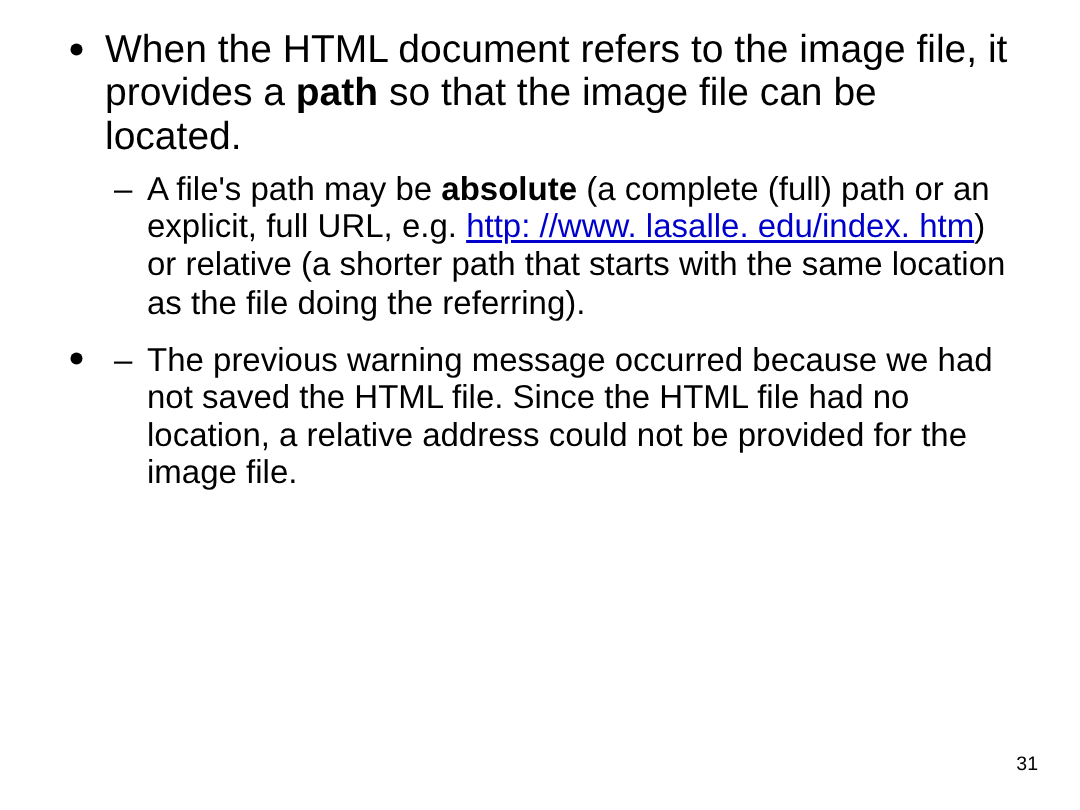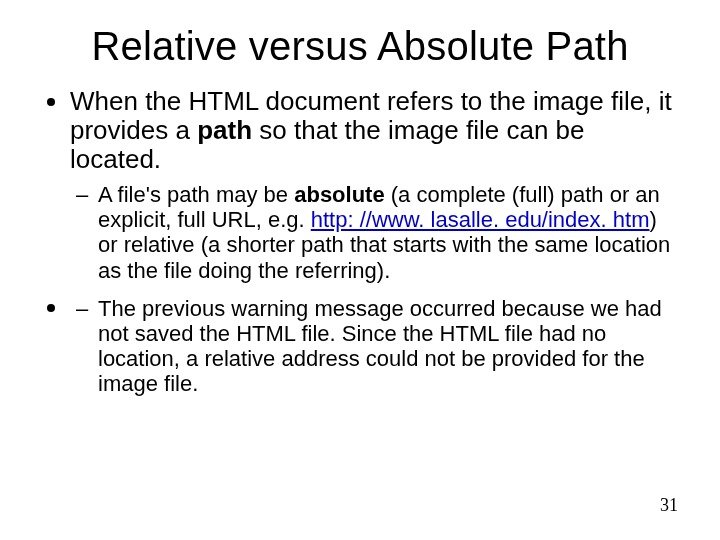--- a/index.html
+++ b/index.html
@@ -53,32 +53,30 @@
     left: -22px;
     top: 0;
   }
   .bold { font-weight: bold; }
   a.link {
     color: #0000cc;
     text-decoration: underline;
   }
   .pagenum {
     position: absolute;
-    right: 42px;
+    right: 28px;
     bottom: 24px;
-    font-size: 18px;
-    font-family: Liberation Serif, serif;
+    font-size: 13px;
   }
 </style>
 </head>
 <body>
 
 <div class="slide">
 
-  <h1 class="title">Relative versus Absolute Path</h1>
 
   <ul class="level1">
 
     <li>
       <span>When the HTML document refers to the image file, it provides a </span><span class="bold">path</span><span> so that the image file can be located.</span>
 
       <ul class="level2">
         <li>
           <span>A file's path may be </span><span class="bold">absolute</span><span> (a complete (full) path or an explicit, full URL, e.g. </span><a class="link">http: //www. lasalle. edu/index. htm</a><span>) or relative (a shorter path that starts with the same location as the file doing the referring).</span>
         </li>

